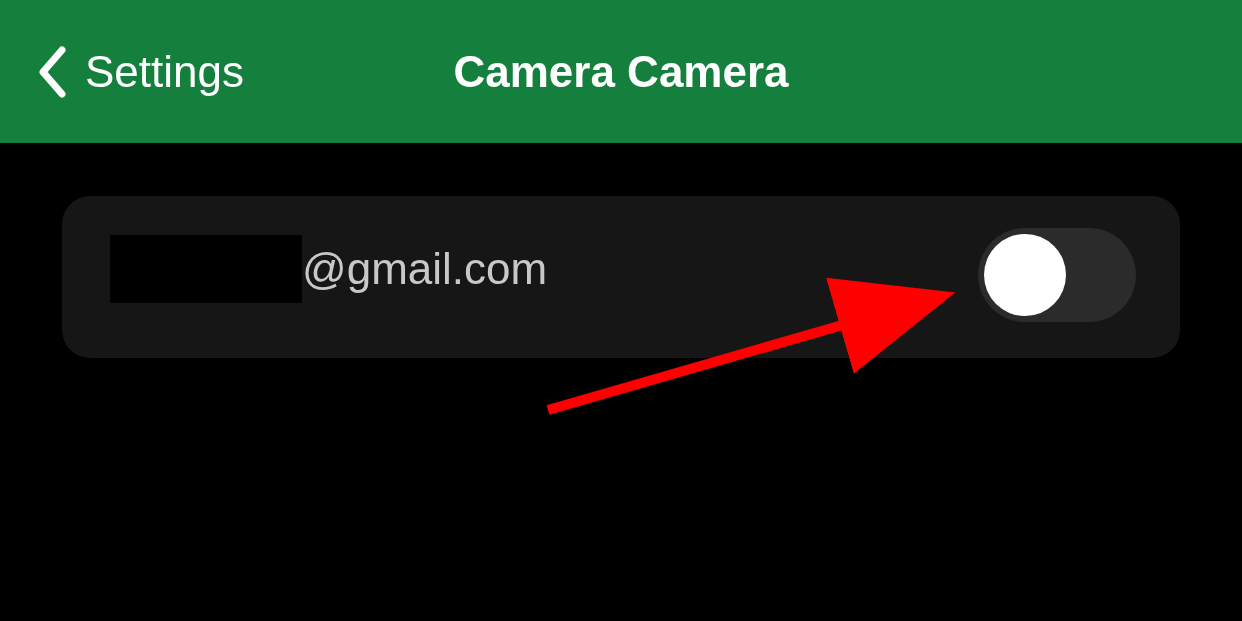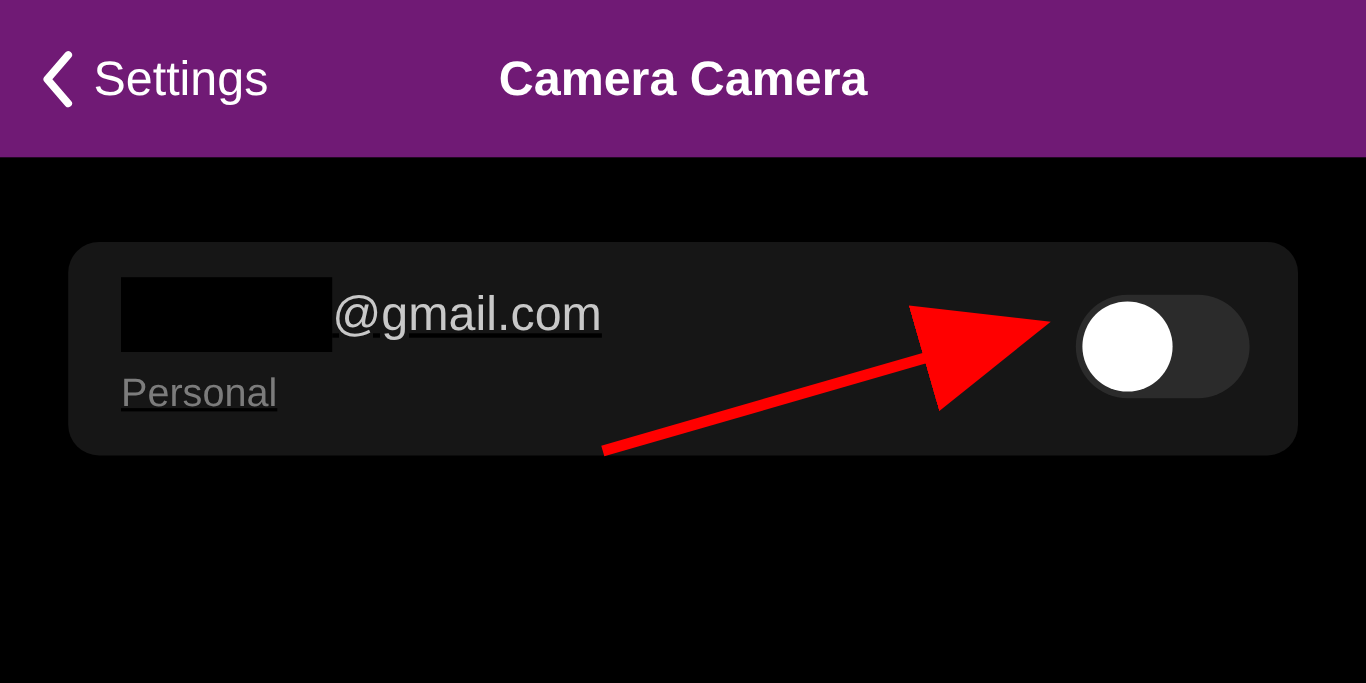--- a/index.html
+++ b/index.html
@@ -11,21 +11,21 @@
     body {
       width: 1242px;
       height: 621px;
       background: #000000;
       font-family: -apple-system, BlinkMacSystemFont, "Segoe UI", Helvetica, Arial, sans-serif;
       overflow: hidden;
       position: relative;
     }
     
     .header {
-      background: #701a75;
+      background: #15803d;
       height: 143px;
       display: flex;
       align-items: center;
       position: relative;
     }
     
     .back-button {
       display: flex;
       align-items: center;
       position: absolute;
@@ -48,24 +48,23 @@
     .page-title {
       color: #ffffff;
       font-size: 44px;
       font-weight: 600;
       position: absolute;
       left: 50%;
       transform: translateX(-50%);
     }
     
     .content-area {
-      padding-top: 77px;
+      padding-top: 53px;
       padding-left: 62px;
       padding-right: 62px;
-      text-decoration: underline;
     }
     
     .account-card {
       background: #161616;
       border-radius: 28px;
       padding: 32px 44px 36px 48px;
       display: flex;
       align-items: center;
       justify-content: space-between;
     }
@@ -137,21 +136,20 @@
   <div class="page-title">Camera Camera</div>
 </div>
 
 <div class="content-area">
   <div class="account-card">
     <div class="account-info">
       <div class="email-row">
         <div class="redacted-box"></div>
         <span class="email-domain">@gmail.com</span>
       </div>
-      <div class="account-type">Personal</div>
     </div>
     <div class="toggle-switch">
       <div class="toggle-knob"></div>
     </div>
   </div>
 </div>
 
 <svg class="arrow-annotation" width="1242" height="621" style="top:0; left:0;">
   <defs>
     <marker id="arrowhead" markerWidth="12" markerHeight="10" refX="10" refY="5" orient="auto">

